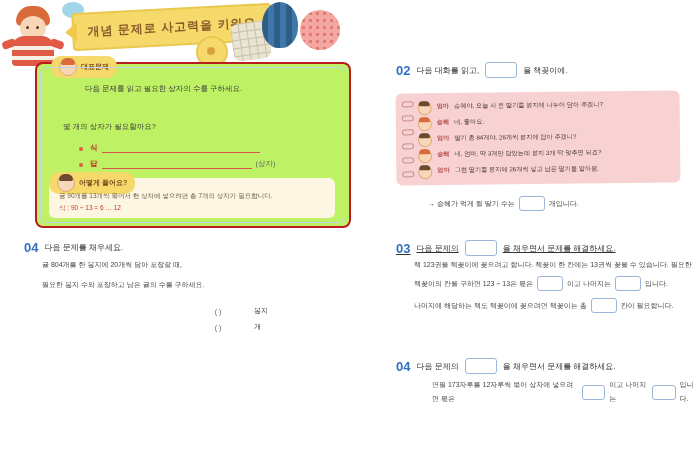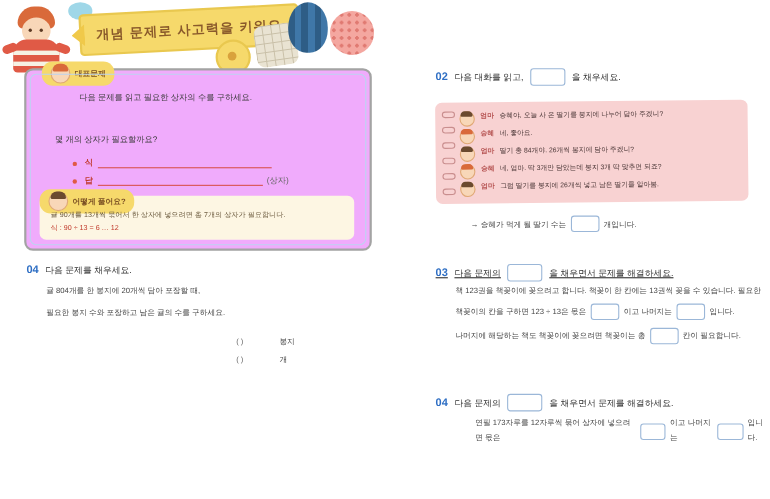--- a/index.html
+++ b/index.html
@@ -51,22 +51,22 @@
     background-size:7px 7px;}
   .ball-grid{position:absolute;left:232px;top:22px;width:38px;height:38px;border-radius:8px;
     background:#e9e3d2;
     background-image:linear-gradient(#c9c0a8 1px,transparent 1px),linear-gradient(90deg,#c9c0a8 1px,transparent 1px);
     background-size:8px 8px;transform:rotate(-8deg);}
   .circle-yellow{position:absolute;left:196px;top:36px;width:28px;height:28px;border-radius:50%;background:#f6d96b;border:2px solid #e9c84f;}
   .circle-yellow .inner{position:absolute;left:9px;top:9px;width:8px;height:8px;border-radius:50%;background:#d9a23c;}
 
   
   .blue-box{
-    position:absolute;left:22px;top:62px;width:312px;height:162px;
-    border:2px solid #a3a3a3;border-radius:8px;background:#f0abfc;
+    position:absolute;left:35px;top:62px;width:312px;height:162px;
+    border:2px solid #b91c1c;border-radius:8px;background:#bef264;
   }
   .blue-box:after{
     content:"";position:absolute;inset:3px;border:1px solid #bcd4f0;border-radius:6px;pointer-events:none;
   }
   .tag{
     position:absolute;display:inline-flex;align-items:center;gap:4px;
     background:#f6d96b;border-radius:10px;padding:2px 8px;font-size:7px;color:#7a4f23;font-weight:bold;
   }
   .avatar{width:16px;height:16px;border-radius:50%;background:#f8d7b8;border:1.5px solid #e0a876;position:relative;flex:none;}
   .avatar:before{content:"";position:absolute;left:1px;top:-1px;width:14px;height:7px;border-radius:8px 8px 2px 2px;background:#6b4a2f;}
@@ -75,21 +75,21 @@
   .ans-line{position:absolute;display:flex;align-items:flex-end;gap:4px;font-size:7.5px;color:#c0392b;}
   .ans-line .lbl{color:#c0392b;font-weight:bold;}
   .ans-line .rule{border-bottom:1px solid #d9534f;height:10px;}
   .dot{width:4px;height:4px;border-radius:50%;background:#e05a46;display:inline-block;margin-right:3px;margin-bottom:2px;}
   .hint-box{
     position:absolute;left:12px;top:114px;width:286px;height:40px;background:#fdf6e3;border-radius:6px;
   }
   .hint-text{position:absolute;font-size:6.5px;line-height:1.8;color:#6b5a3e;}
 
   
-  .qnum{font-size:10px;font-weight:bold;color:#2f6fc4;}
+  .qnum{font-size:13px;font-weight:bold;color:#2f6fc4;}
   .qhead{position:absolute;display:flex;align-items:center;gap:6px;}
   .qhead .txt{font-size:8px;color:#333;}
   .blank{
     display:inline-block;border:1px solid #9bb7d8;border-radius:3px;
     background:#fff;vertical-align:middle;
   }
   .blank.md{width:30px;height:14px;}
   .blank.sm{width:24px;height:13px;}
   .body-text{position:absolute;font-size:7px;line-height:2;color:#444;}
 
@@ -185,21 +185,21 @@
   </div>
   <div class="paren-row" style="left:186px;top:322px;">
     <span class="paren">(                          )</span>
     <span>개</span>
   </div>
 
   <div class="qhead" style="left:396px;top:62px;">
     <span class="qnum">02</span>
     <span class="txt">다음 대화를 읽고,</span>
     <span class="blank md"></span>
-    <span class="txt">을 채우세요.</span>
+    <span class="txt">을 책꽂이에.</span>
   </div>
 
   <div class="pink-card">
     <div class="spiral">
       <i></i>
         <i></i>
         <i></i>
         <i></i>
         <i></i>
         <i></i>

